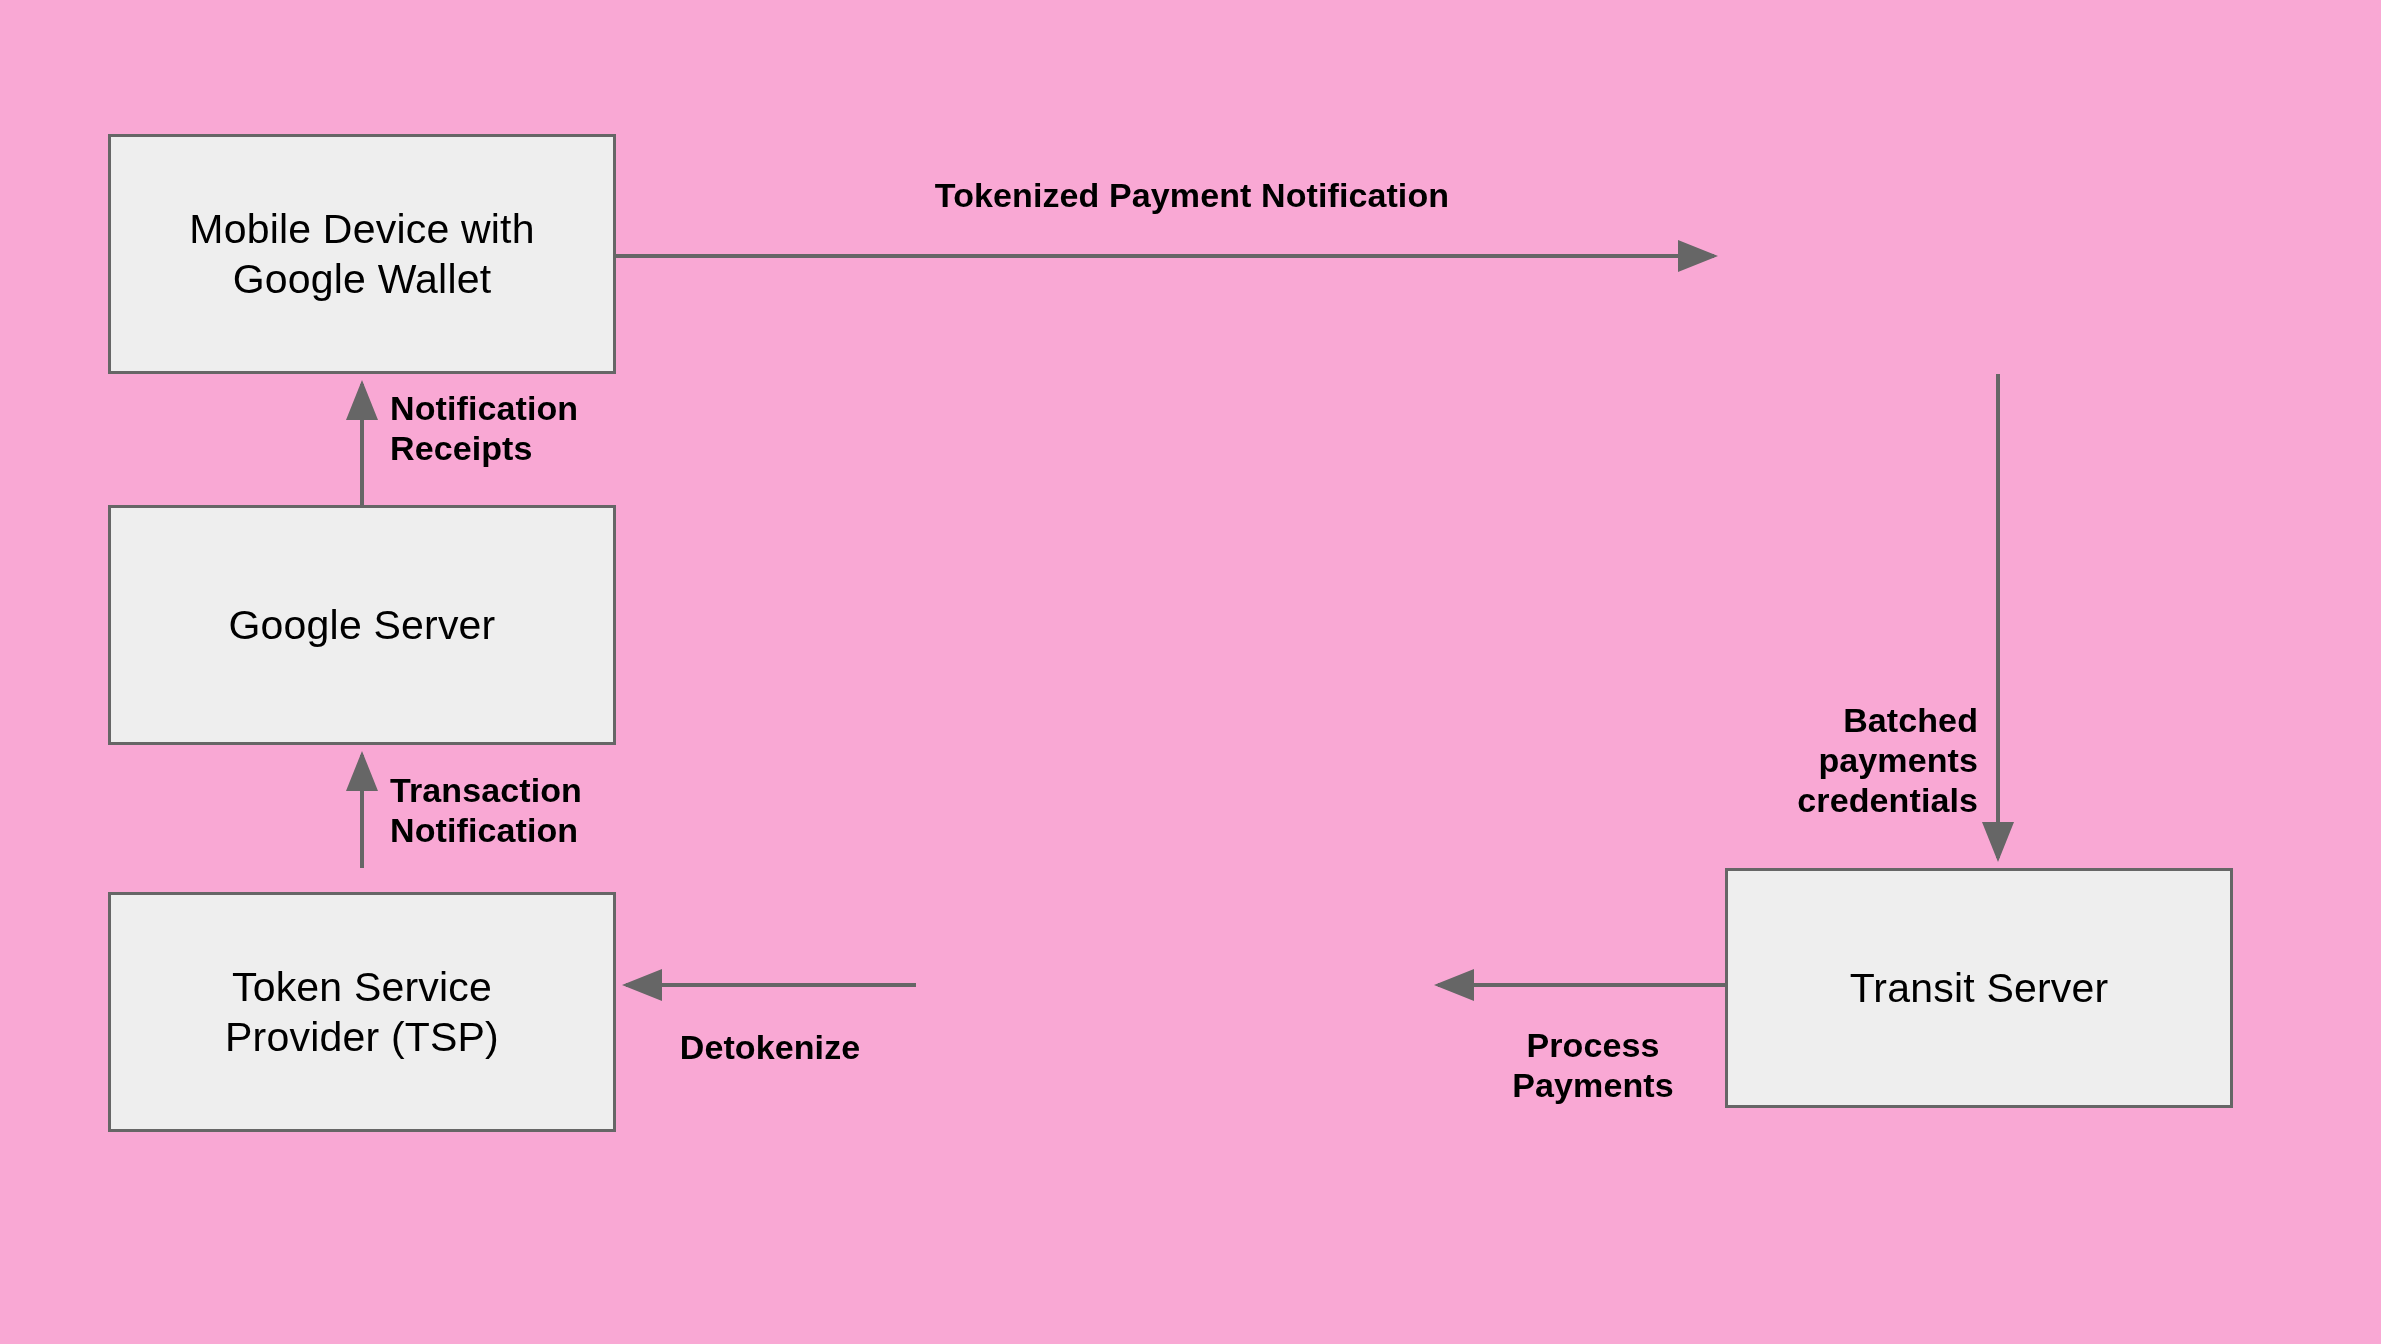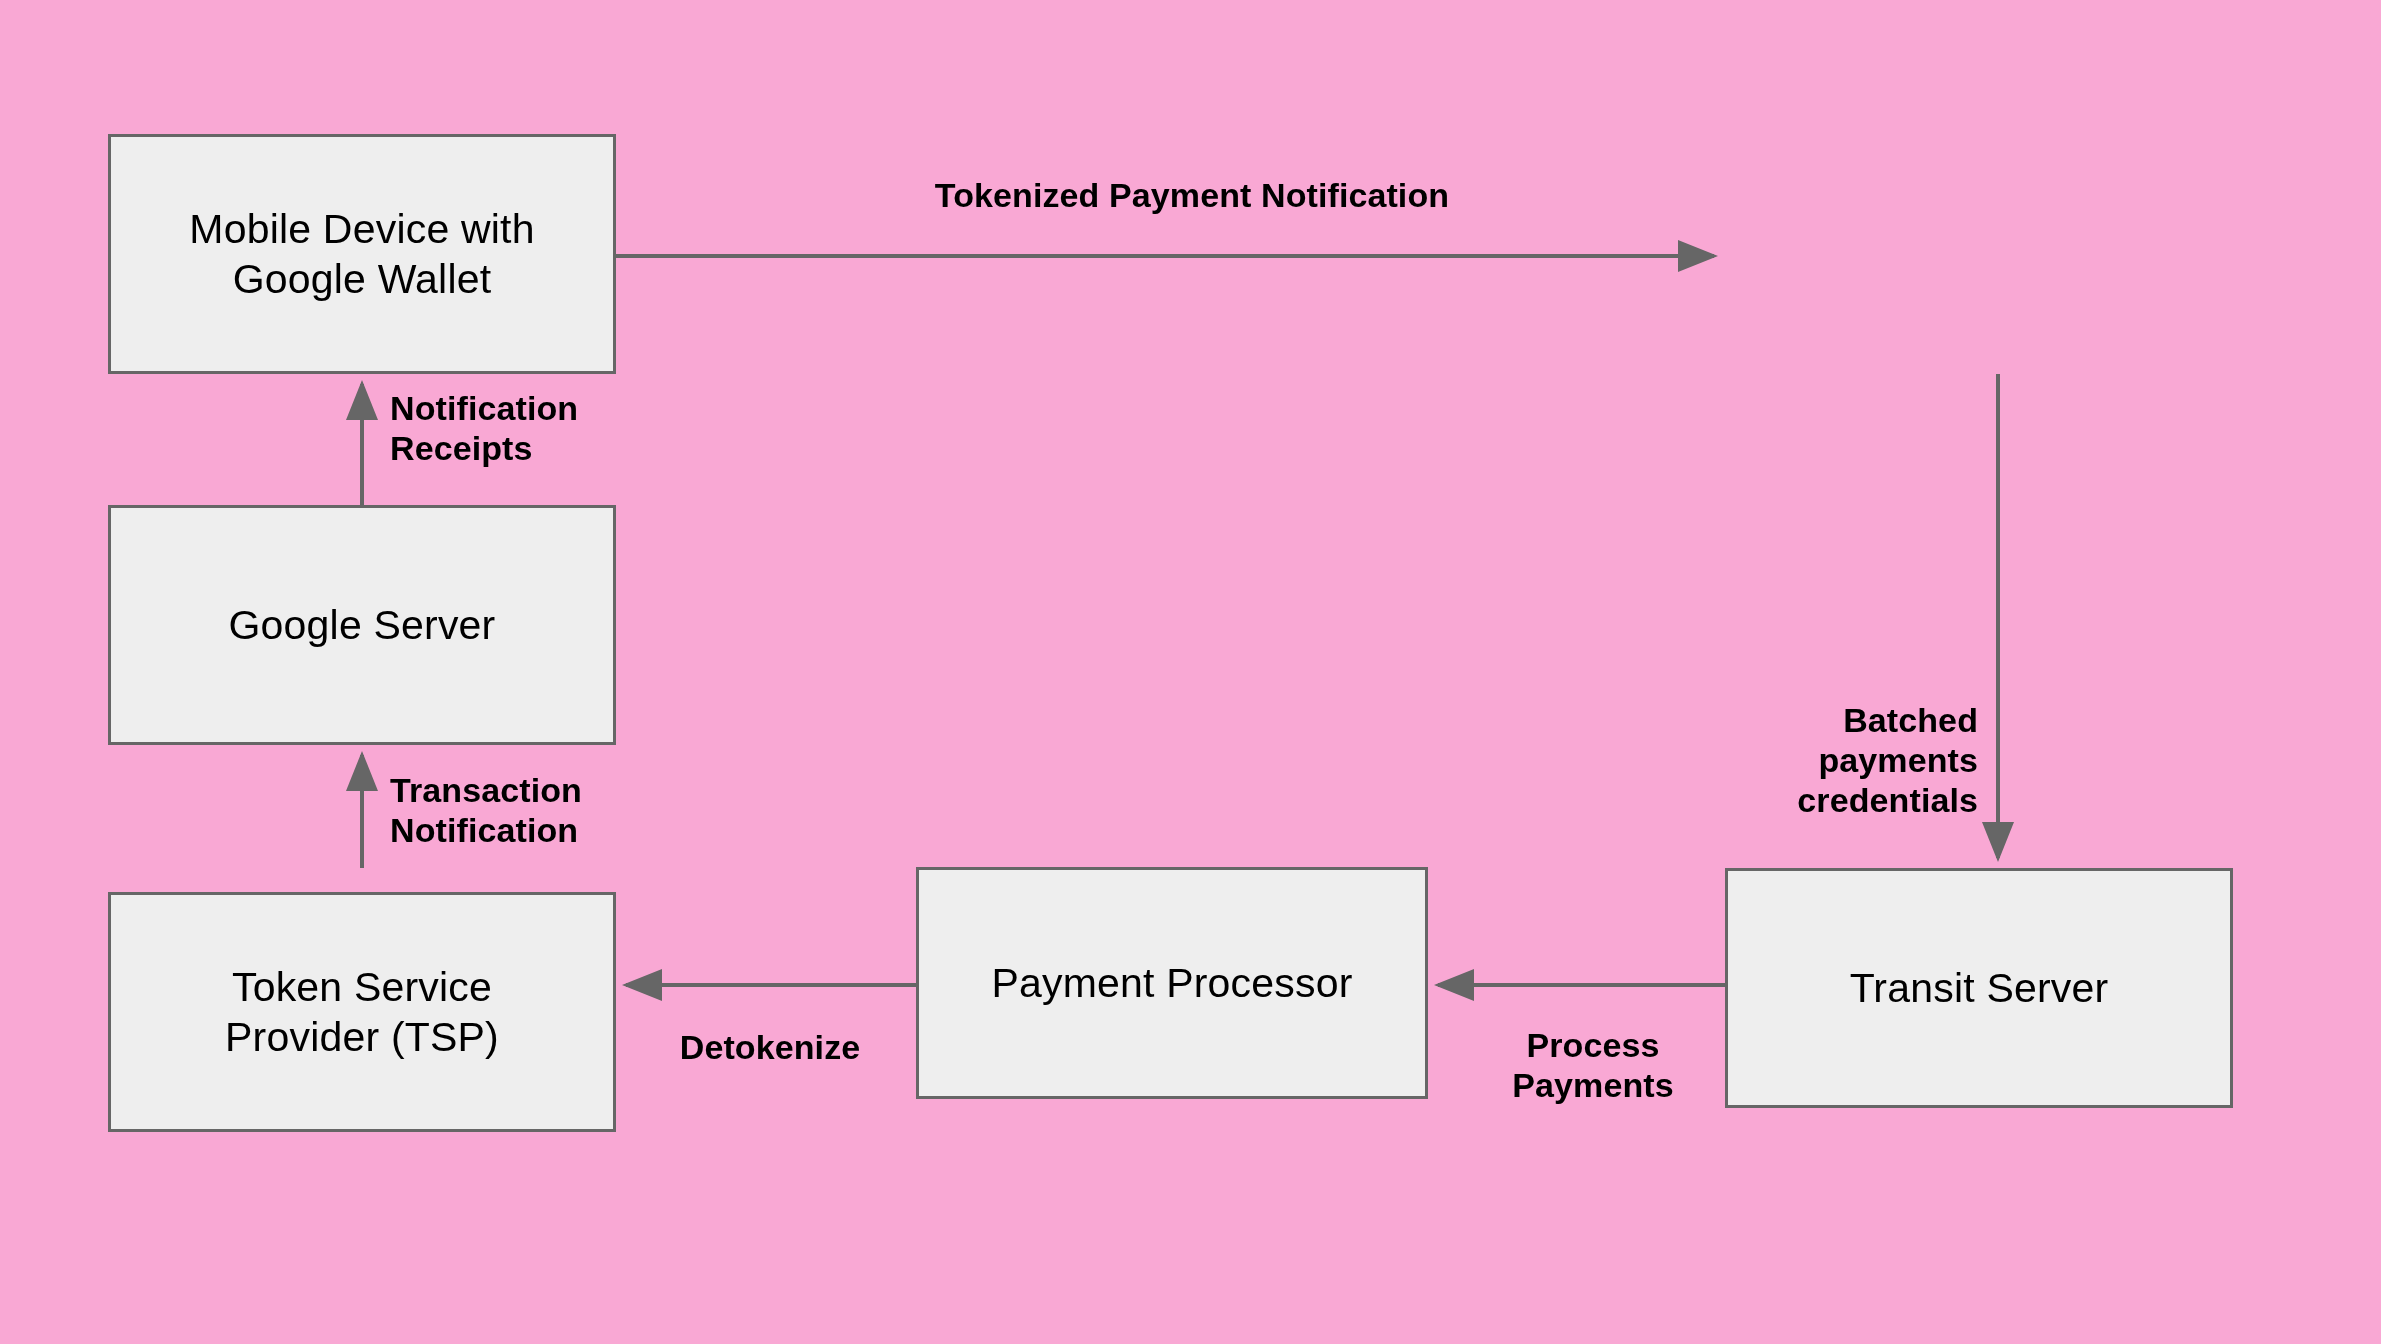--- a/index.html
+++ b/index.html
@@ -76,21 +76,20 @@
     <line x1="362" y1="868" x2="362" y2="755" stroke="#666666" stroke-width="4" marker-end="url(#arrow-end)"></line>
 
     <line x1="362" y1="505" x2="362" y2="384" stroke="#666666" stroke-width="4" marker-end="url(#arrow-end)"></line>
   </svg>
 
   <div class="node" style="left: 108px; top: 134px; width: 508px; height: 240px;">Mobile Device with
 Google Wallet</div>
   <div class="node" style="left: 108px; top: 505px; width: 508px; height: 240px;">Google Server</div>
   <div class="node" style="left: 108px; top: 892px; width: 508px; height: 240px;">Token Service
 Provider (TSP)</div>
-  <div class="node" style="left: 916px; top: 867px; width: 512px; height: 232px;">Payment Processor</div>
   <div class="node" style="left: 1725px; top: 868px; width: 508px; height: 240px;">Transit Server</div>
 
   <div class="edge-label el-center" style="left: 842px; top: 175px; width: 700px;">Tokenized Payment Notification</div>
   <div class="edge-label el-center" style="left: 1718px; top: 700px; width: 260px; text-align: right;">Batched
 payments
 credentials</div>
   <div class="edge-label el-center" style="left: 1478px; top: 1025px; width: 230px;">Process
 Payments</div>
   <div class="edge-label el-center" style="left: 650px; top: 1018px; width: 240px; margin-top: 9px;">Detokenize</div>
   <div class="edge-label el-left" style="left: 390px; top: 770px; width: 250px;">Transaction

